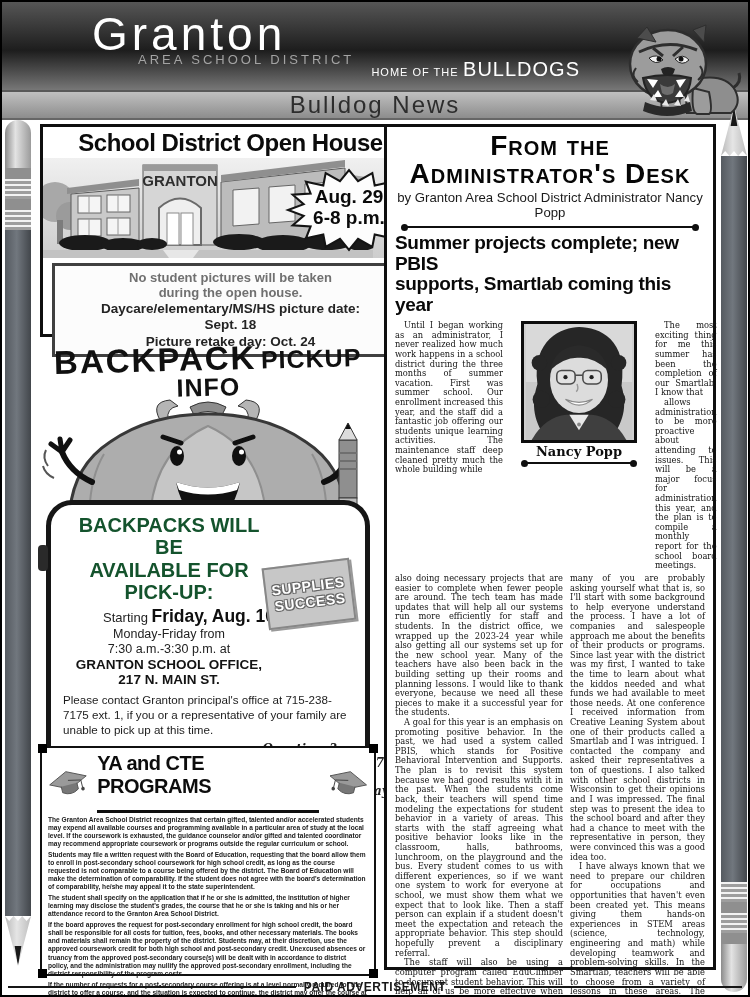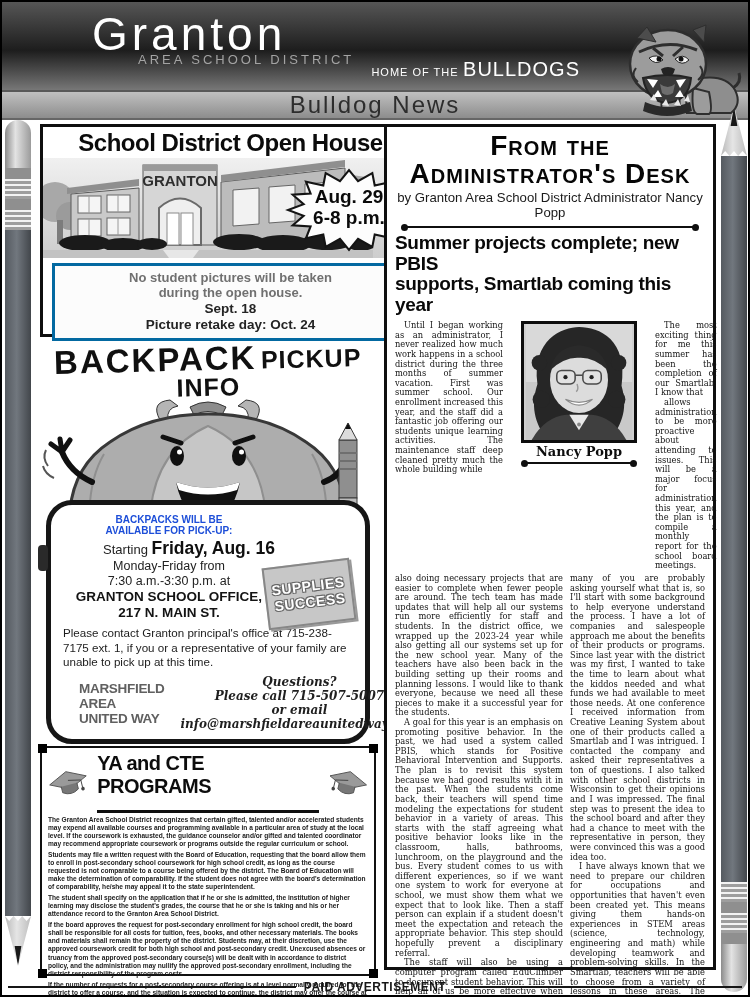--- a/index.html
+++ b/index.html
@@ -39,34 +39,34 @@
   .p-lead.up{clip-path:polygon(50% 0,37% 40%,63% 40%);}
 
   
   .openhouse{position:absolute;left:38px;top:122px;width:381px;height:213px;border:3px solid #0e0e0e;
              box-sizing:border-box;background:#fff;z-index:2;}
   .oh-title{text-align:center;font-weight:700;font-size:24px;letter-spacing:-.5px;padding:2px 0 1px;color:#0b0b0b;}
   .oh-illus{position:relative;height:100px;background:linear-gradient(180deg,#f0f0f0,#cdcdcd);overflow:hidden;}
   .oh-burst{position:absolute;right:4px;top:10px;width:130px;height:84px;z-index:3;}
   .oh-burst svg{position:absolute;left:0;top:0;}
   .oh-burst .t{position:relative;z-index:2;text-align:center;font-weight:700;font-size:19px;line-height:1.08;padding-top:19px;color:#0a0a0a;}
-  .oh-notice{margin:5px 9px;border:3px solid #0369a1;background:#fcfcfc;text-align:center;font-weight:700;padding:4px 2px;}
+  .oh-notice{margin:5px 9px;border:3px solid #404040;background:#fcfcfc;text-align:center;font-weight:700;padding:4px 2px;}
   .oh-notice .g{color:#707070;font-size:13px;line-height:1.18;}
   .oh-notice .d{color:#242424;font-size:13.5px;line-height:1.22;}
 
   
   .backpack{position:absolute;left:36px;top:340px;width:340px;height:402px;text-align:center;z-index:2;}
   .bp-title{font-weight:900;color:#101010;transform:rotate(-1.5deg);line-height:1;}
   .bp-title .big{font-size:33px;letter-spacing:2px;}
   .bp-title .small{font-size:25px;letter-spacing:1px;}
   .bp-char{position:relative;z-index:1;margin-top:-2px;}
   .bp-panel{position:relative;z-index:2;margin:-42px auto 0;width:324px;border:5px solid #161616;border-radius:26px;
             background:#fff;box-sizing:border-box;padding:9px 12px 7px;text-align:left;}
   .bp-zip{position:absolute;left:-13px;top:40px;width:10px;height:26px;border-radius:4px;background:#2a2a2a;}
-  .bp-head{font-weight:700;font-size:10px;line-height:1.12;text-align:center;width:212px;color:#1d4ed8;}
+  .bp-head{font-weight:700;font-size:20px;line-height:1.12;text-align:center;width:212px;color:#14532d;}
   .bp-start{width:212px;text-align:right;font-size:13px;margin-top:2px;color:#222;}
   .bp-start b{font-size:17.5px;color:#0f0f0f;}
   .bp-sched{width:212px;text-align:center;font-size:12.5px;line-height:1.2;color:#222;}
   .bp-loc{width:212px;text-align:center;font-weight:700;font-size:13.5px;line-height:1.18;color:#131313;}
   .bp-contact{font-size:11.6px;line-height:1.26;color:#1c1c1c;margin-top:5px;}
   .badge{position:absolute;right:6px;top:50px;width:100px;height:78px;transform:rotate(-7deg);}
   .badge-box{position:absolute;left:6px;top:8px;right:6px;bottom:8px;background:#c7c7c7;border:2px solid #878787;
              display:flex;flex-direction:column;align-items:center;justify-content:center;box-shadow:2px 2px 0 #999;}
   .badge-box span{font-weight:900;font-size:14px;color:#fff;letter-spacing:.5px;
                   text-shadow:-1px -1px 0 #666,1px -1px 0 #666,-1px 1px 0 #666,1px 1px 0 #666;}
@@ -228,20 +228,21 @@
         </svg>
         <div class="t">
           <div>Aug. 29</div>
           <div>6-8 p.m.</div>
         </div>
       </div>
     </div>
     <div class="oh-notice">
       <div class="g">No student pictures will be taken</div>
       <div class="g">during the open house.</div>
+      <div class="d">Daycare/elementary/MS/HS picture date:</div>
       <div class="d">Sept. 18</div>
       <div class="d">Picture retake day: Oct. 24</div>
     </div>
   </section>
 
   <section class="backpack">
     <div class="bp-title">
       <span class="big">BACKPACK</span>
       <span class="small">PICKUP INFO</span>
     </div>

